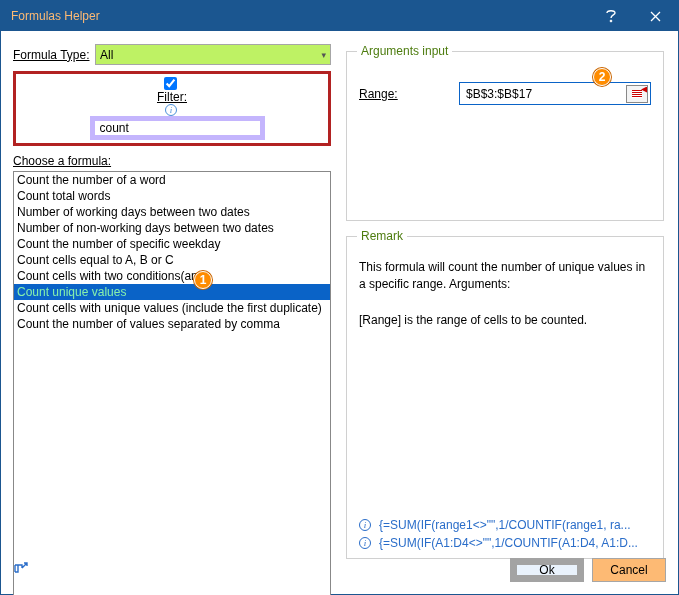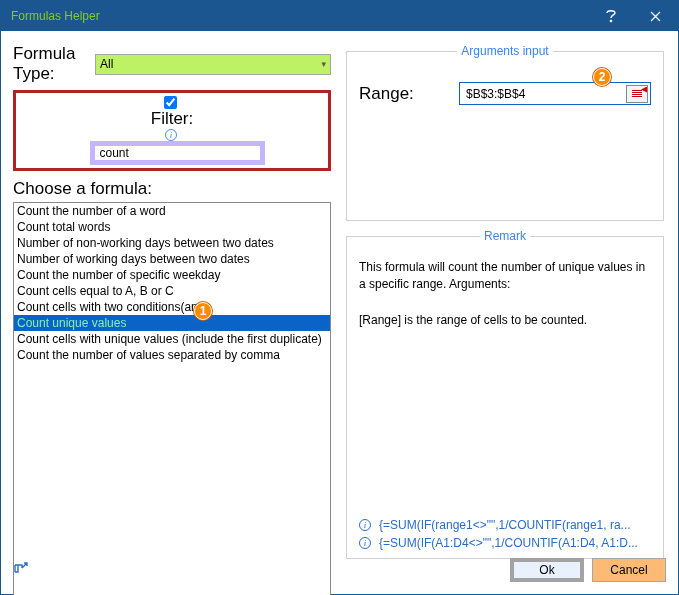--- a/index.html
+++ b/index.html
@@ -1,45 +1,45 @@
 <!DOCTYPE html>
 <html><head>
 <meta charset="utf-8">
 <style>
   * { box-sizing: border-box; margin: 0; padding: 0; }
   body { font-family: "Segoe UI", Tahoma, sans-serif; font-size: 12px; background: #fff; }
   .window { width: 679px; height: 595px; border: 1px solid #1b5690; position: relative; background: #fff; }
-  .titlebar { height: 30px; background: #1b5690; color: #84cc16; display: flex; align-items: center; padding: 0 0 0 10px; }
+  .titlebar { height: 30px; background: #1b5690; color: #fdba74; display: flex; align-items: center; padding: 0 0 0 10px; }
   .titlebar .title { flex: 1; font-size: 12px; }
   .titlebar .tbtn { width: 45px; height: 30px; display: flex; align-items: center; justify-content: center; color: #fff; cursor: pointer; }
   .titlebar .tbtn svg { stroke: #fff; }
   .content { position: absolute; top: 30px; left: 0; right: 0; bottom: 0; padding: 15px 12px 12px 12px; }
   .left-col { position: absolute; left: 12px; top: 13px; width: 318px; }
   .right-col { position: absolute; left: 345px; top: 13px; right: 14px; }
 
   .row { display: flex; align-items: center; margin-bottom: 6px; }
-  .lbl { font-size: 17px; color: #000; }
+  .lbl { font-size: 12px; color: #000; text-decoration: underline; }
   .ft-label { width: 82px; }
   .select-wrap { flex: 1; height: 21px; border: 1px solid #a6a6a6; background: #bef264; display: flex; align-items: center; padding: 0 4px; position: relative; }
   .select-text { flex: 1; font-size: 12px; }
   .select-arrow { color: #555; font-size: 9px; }
   .filter-row { border: 3px solid #b22222; padding: 3px 4px; margin: 4px 0 8px 0; display:flex; align-items:center;flex-direction:column; }
   .filter-cb { margin-right: 3px; width:13px; height:13px; }
   .info-icon { display:inline-flex; width:12px; height:12px; border:1px solid #4a90d9; border-radius:50%; align-items:center; justify-content:center; color:#4a90d9; font-size:9px; font-style:italic; font-family: Georgia, serif; margin:0 4px 0 2px; }
   .filter-input { flex:1; height:21px; border:5px solid #c4b5fd; margin-left:10px; padding:0 5px; font-size:12px; font-family: inherit; }
   .choose-lbl { margin: 3px 0 3px 0; }
   .listbox { border: 1px solid #888; width: 318px; height: 474px; overflow: hidden; background:#fff; font-size:12px; }
   .listbox .item { padding: 0 3px; height:16px; line-height:16px; white-space:nowrap; cursor:default; position:relative; }
   .listbox .item.selected { background:#0a63c7; color:#86efac; }
   .annot { position:absolute; width:18px; height:18px; border-radius:50%; background:#ff8c00; color:#fff; font-size:12px; font-weight:bold; display:flex; align-items:center; justify-content:center; border:1px solid #fff; box-shadow:0 0 0 1px #c96500; z-index:10; }
   .annot1 { left: 180px; top: 99px; }
 
   
   fieldset { border:1px solid #d0d0d0; padding:10px 10px; font-size:12px; }
-  fieldset legend { padding:0 4px; color:#3b82f6;text-align:center; }
+  fieldset legend { padding:0 4px; color:#4d7c0f; }
   .args-fs { height:177px; position:relative; }
   .args-row { display:flex; align-items:center; position:absolute; left:12px; right:12px; top:24px; }
   .args-lbl { width:100px; }
   .range-input { flex:1; height:23px; border:1px solid #0a63c7; display:flex; align-items:center; background:#fff; padding:0 2px 0 6px; font-size:12px; }
   .range-text { flex:1; }
   .range-btn { width:22px; height:18px; border:1px solid #888; background:#f4f4f4; display:flex; align-items:center; justify-content:center; }
   .range-btn .grid-ico { width:10px; height:8px; background: repeating-linear-gradient(#c00,#c00 1px,#fff 1px,#fff 2px); position:relative; }
   .range-btn .grid-ico::after{ content:""; position:absolute; right:-5px; top:-3px; width:6px; height:6px; background:#c00; clip-path: polygon(100% 0,100% 100%,0 50%);}
   .annot2 { position:absolute; right: 52px; top: 10px; }
 
@@ -48,21 +48,21 @@
   .remark-body p { margin-bottom: 18px; }
   .formula-links { position:absolute; left:10px; right:10px; bottom:8px; }
   .formula-link { display:flex; align-items:center; color:#2a6dc9; font-size:12px; margin-top:4px; cursor:pointer; }
   .formula-link .info-icon { border-color:#2a6dc9; color:#2a6dc9; }
   .formula-link span.t { margin-left:4px; white-space:nowrap; overflow:hidden; text-overflow:ellipsis; }
 
   .footer { position:absolute; left:10px; right:12px; bottom:10px; height:28px; display:flex; align-items:center; }
   .ext-icon { width:18px; height:18px; cursor:pointer; }
   .footer .spacer { flex:1; }
   .btn { width:74px; height:24px; border:1px solid #a6a6a6; background:#fdba74; font-size:12px; margin-left:8px; display:flex; align-items:center; justify-content:center; cursor:pointer; }
-  .btn.primary { border:4px solid #a3a3a3; background:#e9f2fc; }
+  .btn.primary { border:7px solid #a3a3a3; background:#e9f2fc; }
 </style>
 </head>
 <body>
 
 <div class="window">
   <div class="titlebar">
     <div class="title">Formulas Helper</div>
     <div class="tbtn">
       <svg width="10" height="14" viewBox="0 0 10 14" fill="none">
           <path d="M1 4 C1 1 9 1 9 4 C9 6 5 6 5 9" stroke="#fff" stroke-width="1.4" fill="none"></path>
@@ -93,39 +93,39 @@
         <span class="info-icon">i</span>
         <input class="filter-input" value="count" style="">
       </div>
 
       <div class="lbl choose-lbl">Choose a formula:</div>
 
       <div class="listbox" style="position:relative;">
 
         <div class="item">Count the number of a word</div>
         <div class="item">Count total words</div>
+        <div class="item">Number of working days between two dates</div>
         <div class="item">Number of non-working days between two dates</div>
-        <div class="item">Number of working days between two dates</div>
         <div class="item">Count the number of specific weekday</div>
         <div class="item">Count cells equal to A, B or C</div>
         <div class="item">Count cells with two conditions(and)</div>
         <div class="item selected">Count unique values</div>
         <div class="item">Count cells with unique values (include the first duplicate)</div>
         <div class="item">Count the number of values separated by comma</div>
         <div class="annot annot1">1</div>
       </div>
     </div>
 
     <div class="right-col">
       <fieldset class="args-fs">
         <legend>Arguments input</legend>
         <div class="args-row">
           <div class="args-lbl lbl">Range:</div>
           <div class="range-input">
-            <div class="range-text">$B$3:$B$4</div>
+            <div class="range-text">$B$3:$B$17</div>
             <div class="range-btn">
                 <div class="grid-ico"></div>
               </div>
           </div>
         </div>
         <div class="annot annot2">2</div>
       </fieldset>
 
       <fieldset class="remark-fs">
         <legend>Remark</legend>

